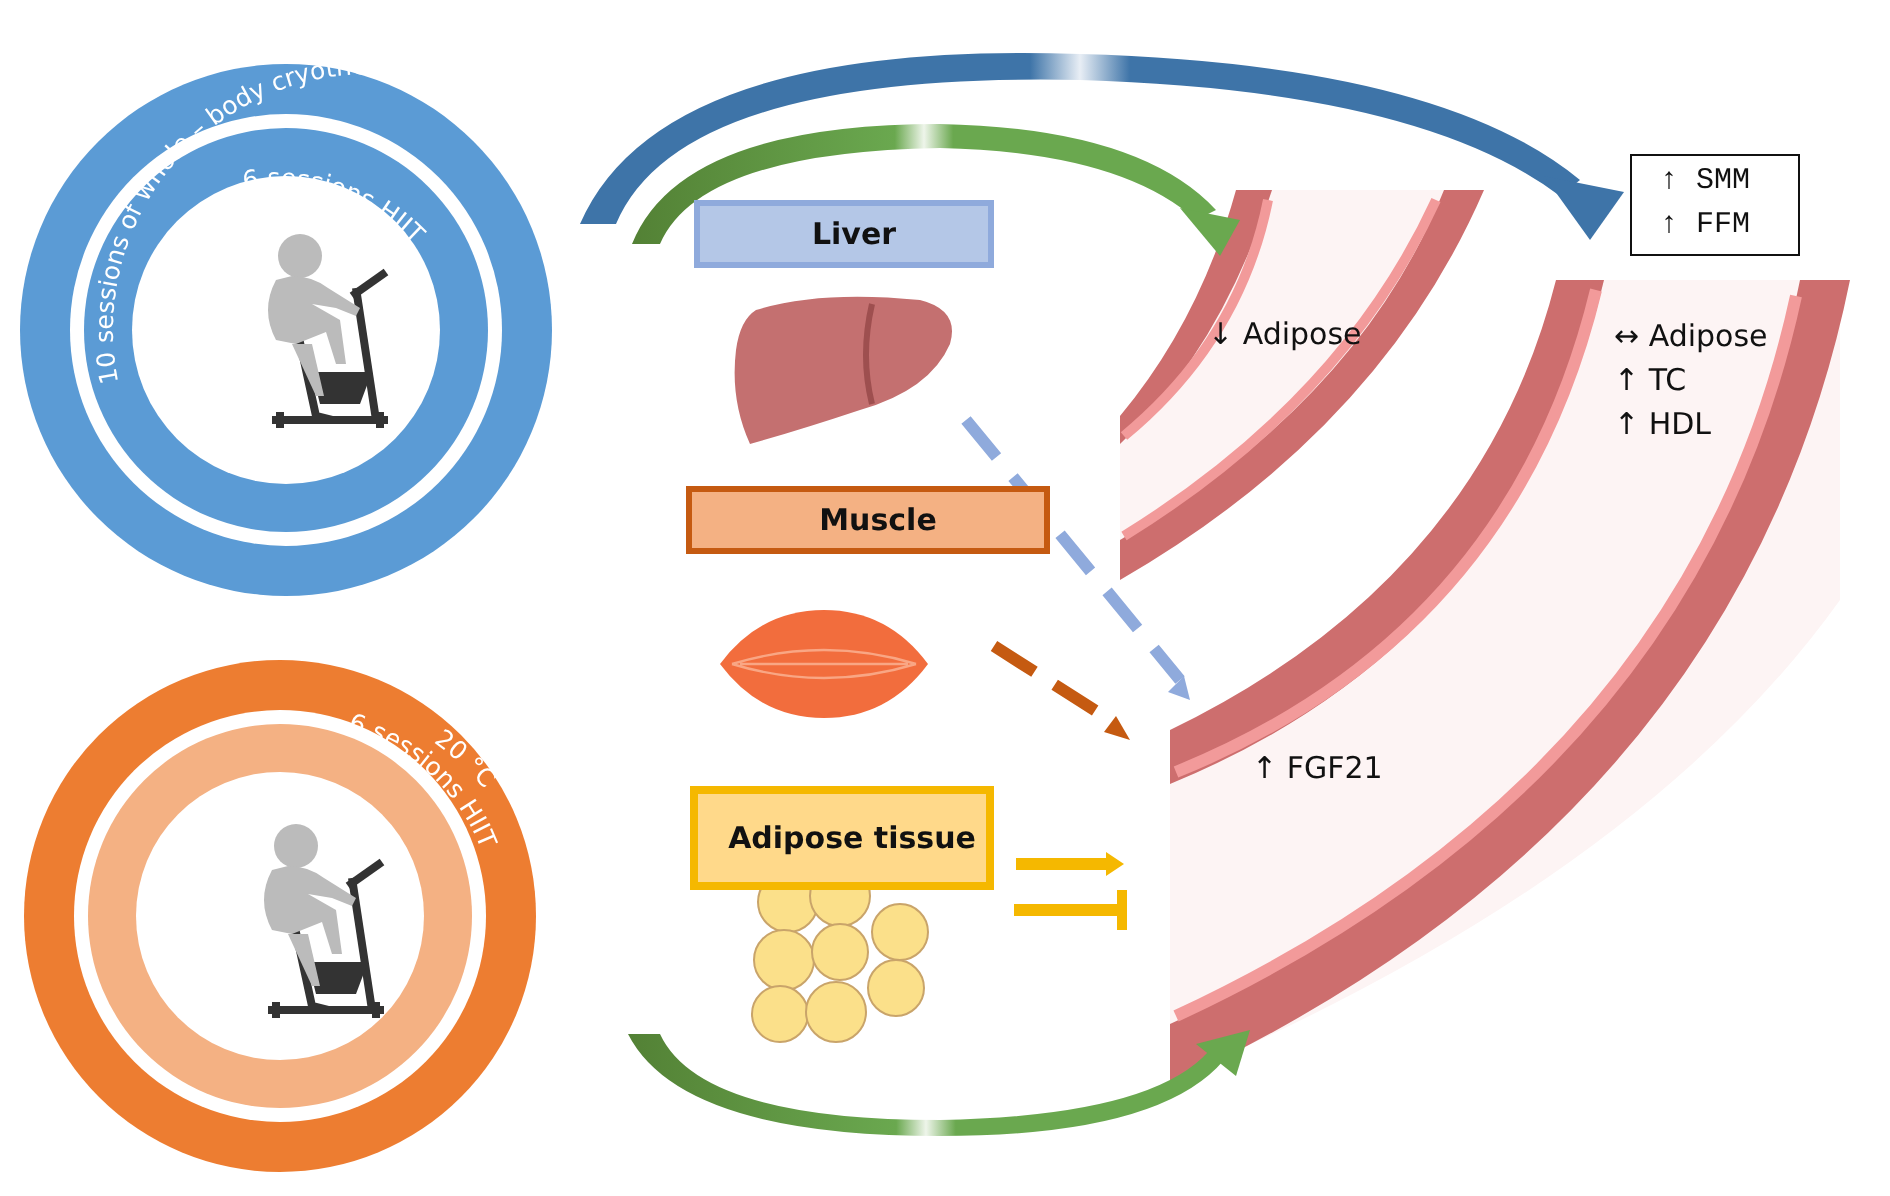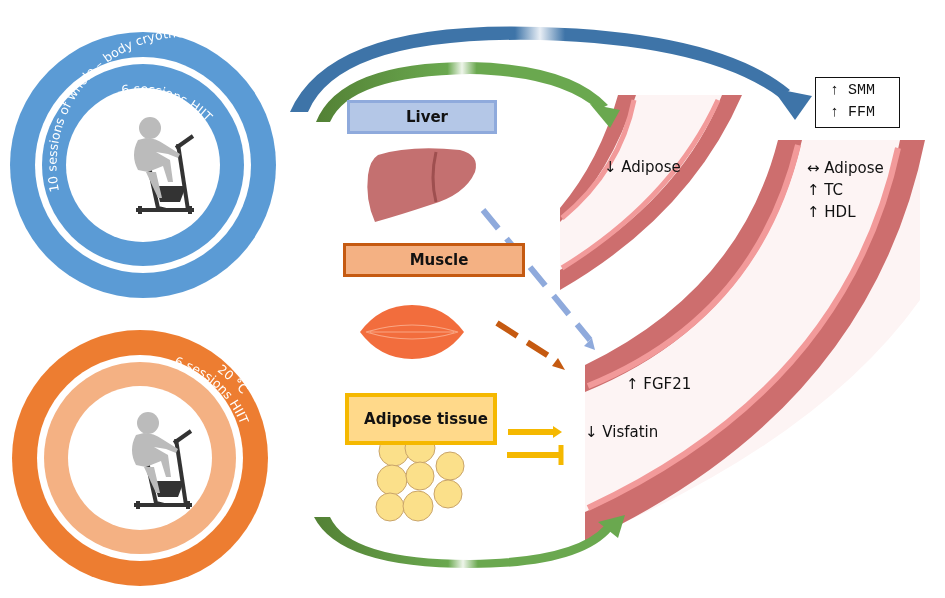--- a/index.html
+++ b/index.html
@@ -176,14 +176,13 @@
 
 <div class="outcome" style="left:807px; top:157px;">
   <div>↔ Adipose</div>
   <div>↑ TC</div>
   <div>↑ HDL</div>
 </div>
 
 <div class="outcome" style="left:585px; top:373px;padding-left:41px;">↑ FGF21</div>
 
 <div class="outcome" style="left:585px; top:421px;">
-  <div>↓ Visfatin</div>
 </div>
 
 </body></html>

